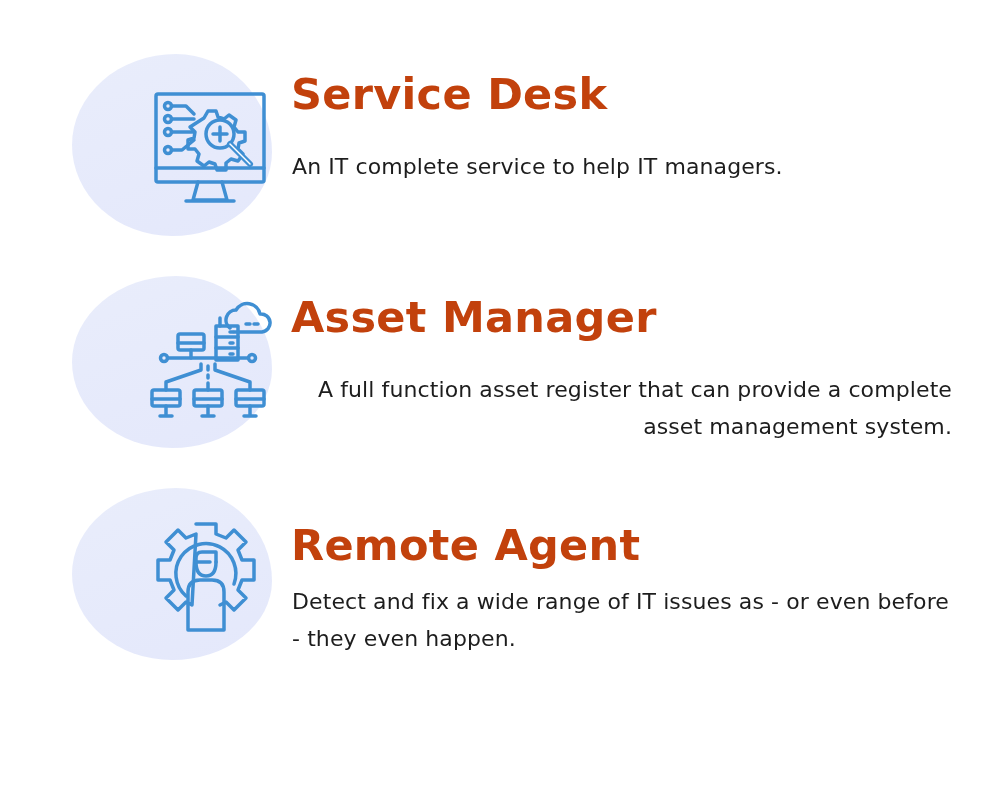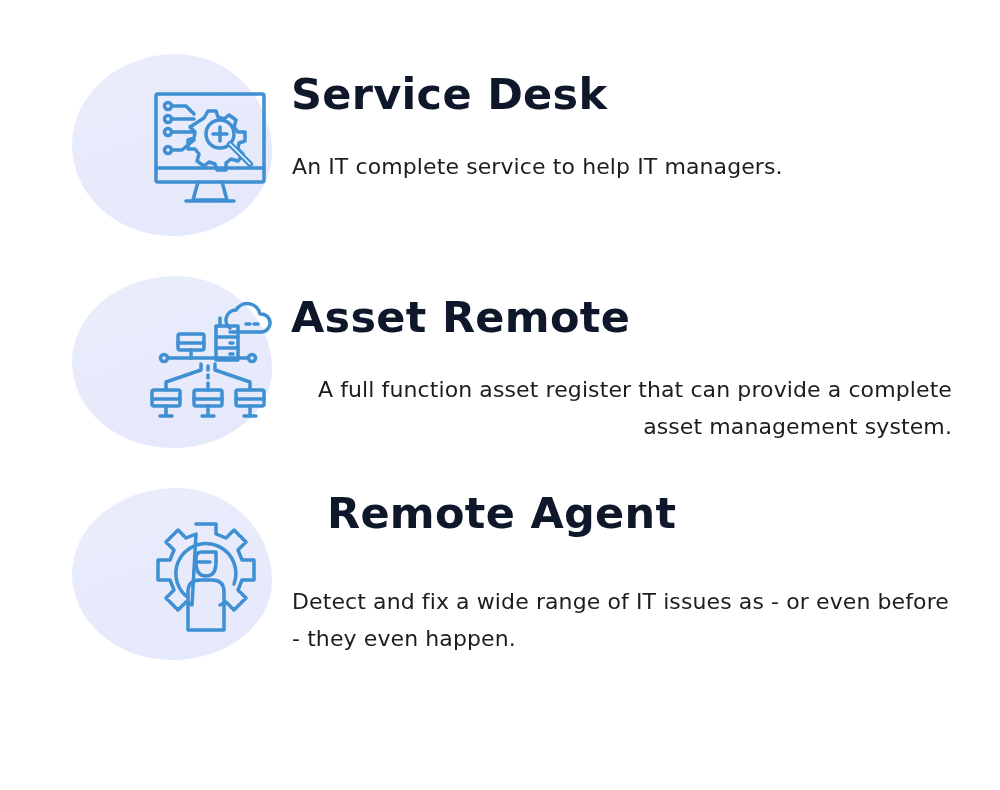--- a/index.html
+++ b/index.html
@@ -28,21 +28,21 @@
       position: absolute;
     }
     .icon svg {
       display: block;
       overflow: visible;
     }
     .title {
       position: absolute;
       left: 291px;
       margin: 0;
-      color: #0f172a;
+      color: #c2410c;
       font-size: 43px;
       font-weight: 600;
       letter-spacing: 0.3px;
       line-height: 1;
       white-space: nowrap;
     }
     .desc {
       position: absolute;
       left: 292px;
       margin: 0;
@@ -124,35 +124,35 @@
       <line x1="6" y1="99" x2="34" y2="99"></line>
       <path d="M20 106 V114 M14 116 H26"></path>
       <rect x="48" y="90" width="28" height="16" rx="2"></rect>
       <line x1="48" y1="99" x2="76" y2="99"></line>
       <path d="M62 106 V114 M56 116 H68"></path>
       <rect x="90" y="90" width="28" height="16" rx="2"></rect>
       <line x1="90" y1="99" x2="118" y2="99"></line>
       <path d="M104 106 V114 M98 116 H110"></path>
     </svg>
   </div>
-  <h2 class="title" style="top:296px;">Asset Remote</h2>
+  <h2 class="title" style="top:296px;">Asset Manager</h2>
   <p class="desc" style="top:371px;text-align:right;">A full function asset register that can provide a complete asset management system.</p>
 </section>
 
 <section class="feature" style="top:0;">
   <div class="blob" style="left:72px; top:488px; width:200px; height:172px;"></div>
   <div class="icon" style="left:148px; top:518px;">
     <svg width="116" height="120" viewBox="0 0 116 120" fill="none" stroke="#3f8fd3" stroke-width="3.5" stroke-linecap="round" stroke-linejoin="round">
 
       <path d="M48 6 H68 V16 L78 20 L86 12 L98 24 L90 32 L94 42 H106 V62 H94 L90 72 L98 80 L86 92 L78 84 L72 87 M44 87 L38 84 L30 92 L18 80 L26 72 L22 62 H10 V42 H22 L26 32 L18 24 L30 12 L38 20 L48 16 Z"></path>
 
       <path d="M38 78 A30 30 0 1 1 86 66"></path>
 
       <path d="M48 44 V40 Q48 34 54 34 H68 V44"></path>
       <path d="M48 44 Q48 58 58 58 Q68 58 68 44"></path>
       <line x1="48" y1="44" x2="62" y2="44"></line>
 
       <path d="M40 112 V74 Q40 62 52 62 H64 Q76 62 76 74 V112 Z"></path>
     </svg>
   </div>
-  <h2 class="title" style="top:492px;margin-left:36px;">Remote Agent</h2>
+  <h2 class="title" style="top:524px;">Remote Agent</h2>
   <p class="desc" style="top:583px;">Detect and fix a wide range of IT issues as - or even before - they even happen.</p>
 </section>
 
 </body></html>

